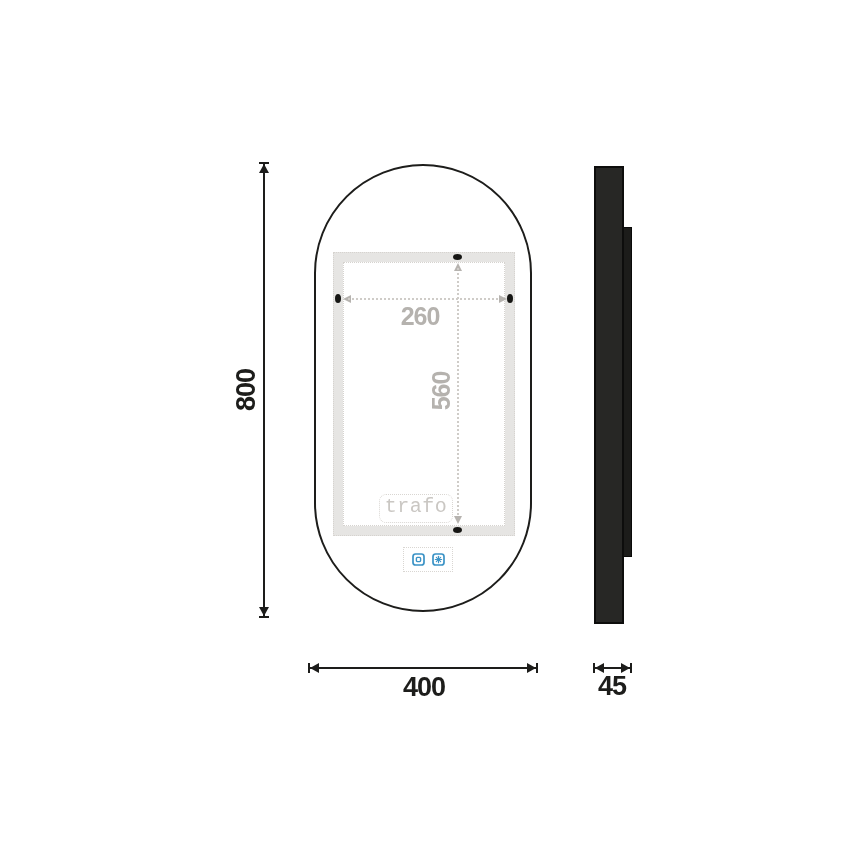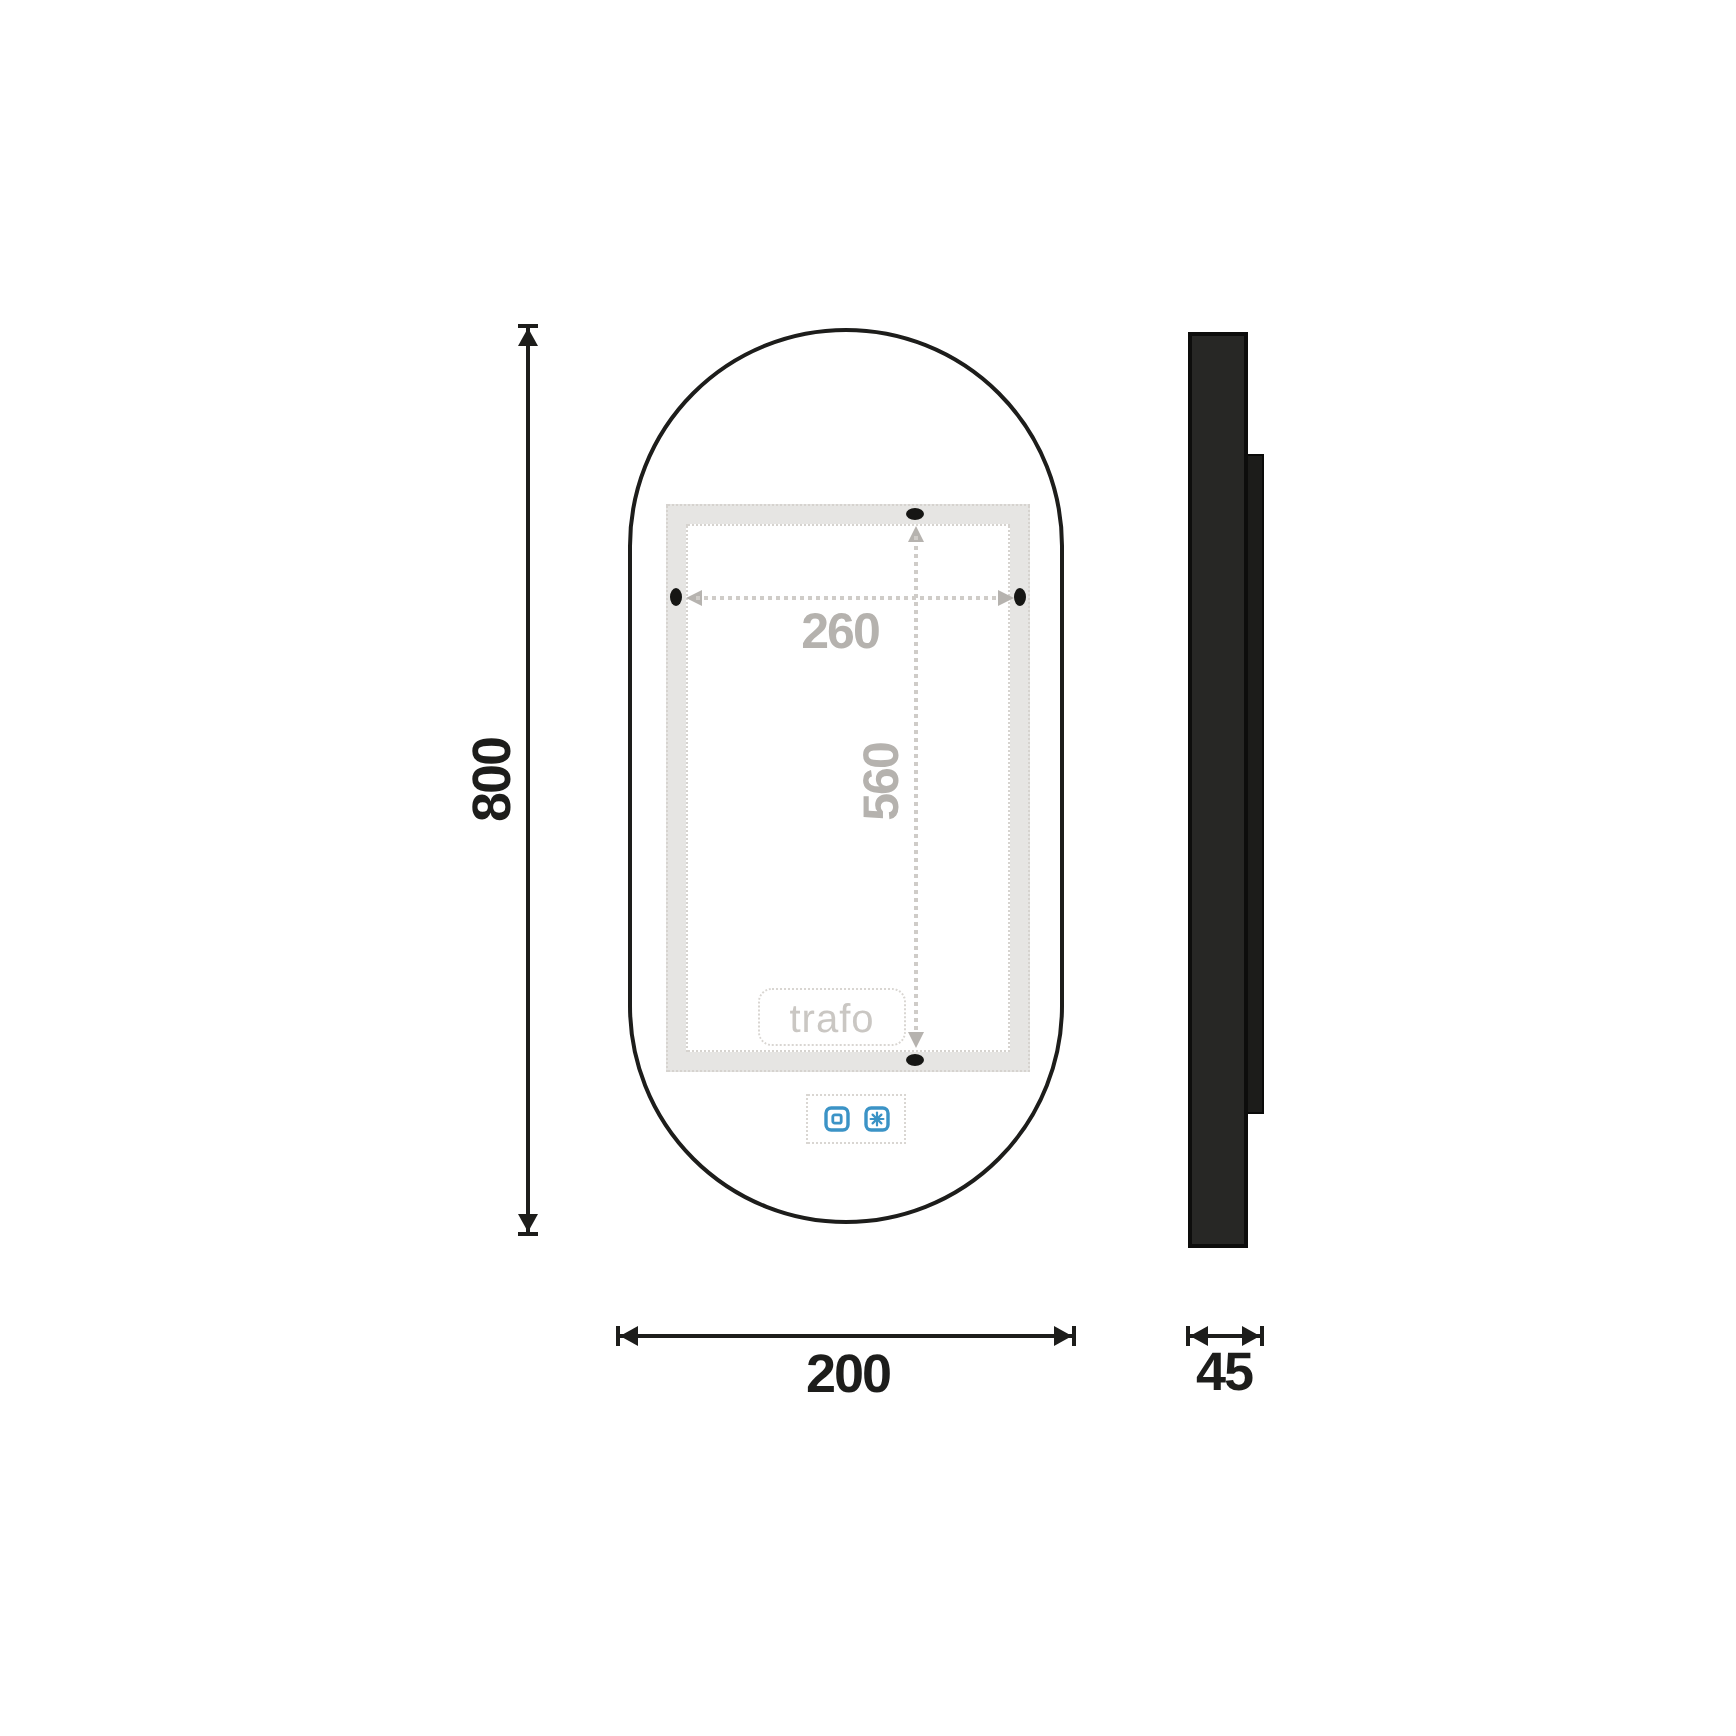--- a/index.html
+++ b/index.html
@@ -73,22 +73,22 @@
     font-weight: 700; font-size: 27px; color: #1d1d1b; letter-spacing: -1px;
     white-space: nowrap;
   }
   .dimlabel.gray { color: #b5b2ae; font-size: 25px; }
   .rot { transform: rotate(-90deg); }
 
   
   .trafo-box {
     position: absolute; left: 379px; top: 494px; width: 74px; height: 29px;
     border: 1.5px dotted #d9d6d2; border-radius: 7px; box-sizing: border-box;
-    display: flex; align-items: flex-end; justify-content: center;
-    font-size: 20px; color: #cac7c3; letter-spacing: 0.5px;
+    display: flex; align-items: flex-start; justify-content: center;
+    font-size: 20px; color: #cac7c3; letter-spacing: 0.5px; font-family: Liberation Mono, monospace;
   }
   .sensor-box {
     position: absolute; left: 403px; top: 547px; width: 50px; height: 25px;
     border: 1.5px dotted #d9d6d2; box-sizing: border-box;
     display: flex; align-items: center; justify-content: center; gap: 7px;
   }
 
   
   .side-back {
     position: absolute; left: 621px; top: 227px; width: 11px; height: 330px;
@@ -160,21 +160,21 @@
   </div>
   <div class="dimlabel rot" style="left:206px; top:377px; width:80px; height:26px;">800</div>
 
   <div class="hdim" style="left:308px; top:660px; width:230px;">
     <i class="cap" style="left:0;"></i>
     <i class="tri-left"></i>
     <i class="hline"></i>
     <i class="tri-right"></i>
     <i class="cap" style="right:0;"></i>
   </div>
-  <div class="dimlabel" style="left:384px; top:673px; width:80px; height:28px;">200</div>
+  <div class="dimlabel" style="left:384px; top:673px; width:80px; height:28px;">400</div>
 
   <div class="side-back"></div>
   <div class="side-main"></div>
 
   <div class="hdim" style="left:593px; top:660px; width:39px;">
     <i class="cap" style="left:0;"></i>
     <i class="tri-left"></i>
     <i class="hline"></i>
     <i class="tri-right"></i>
     <i class="cap" style="right:0;"></i>

